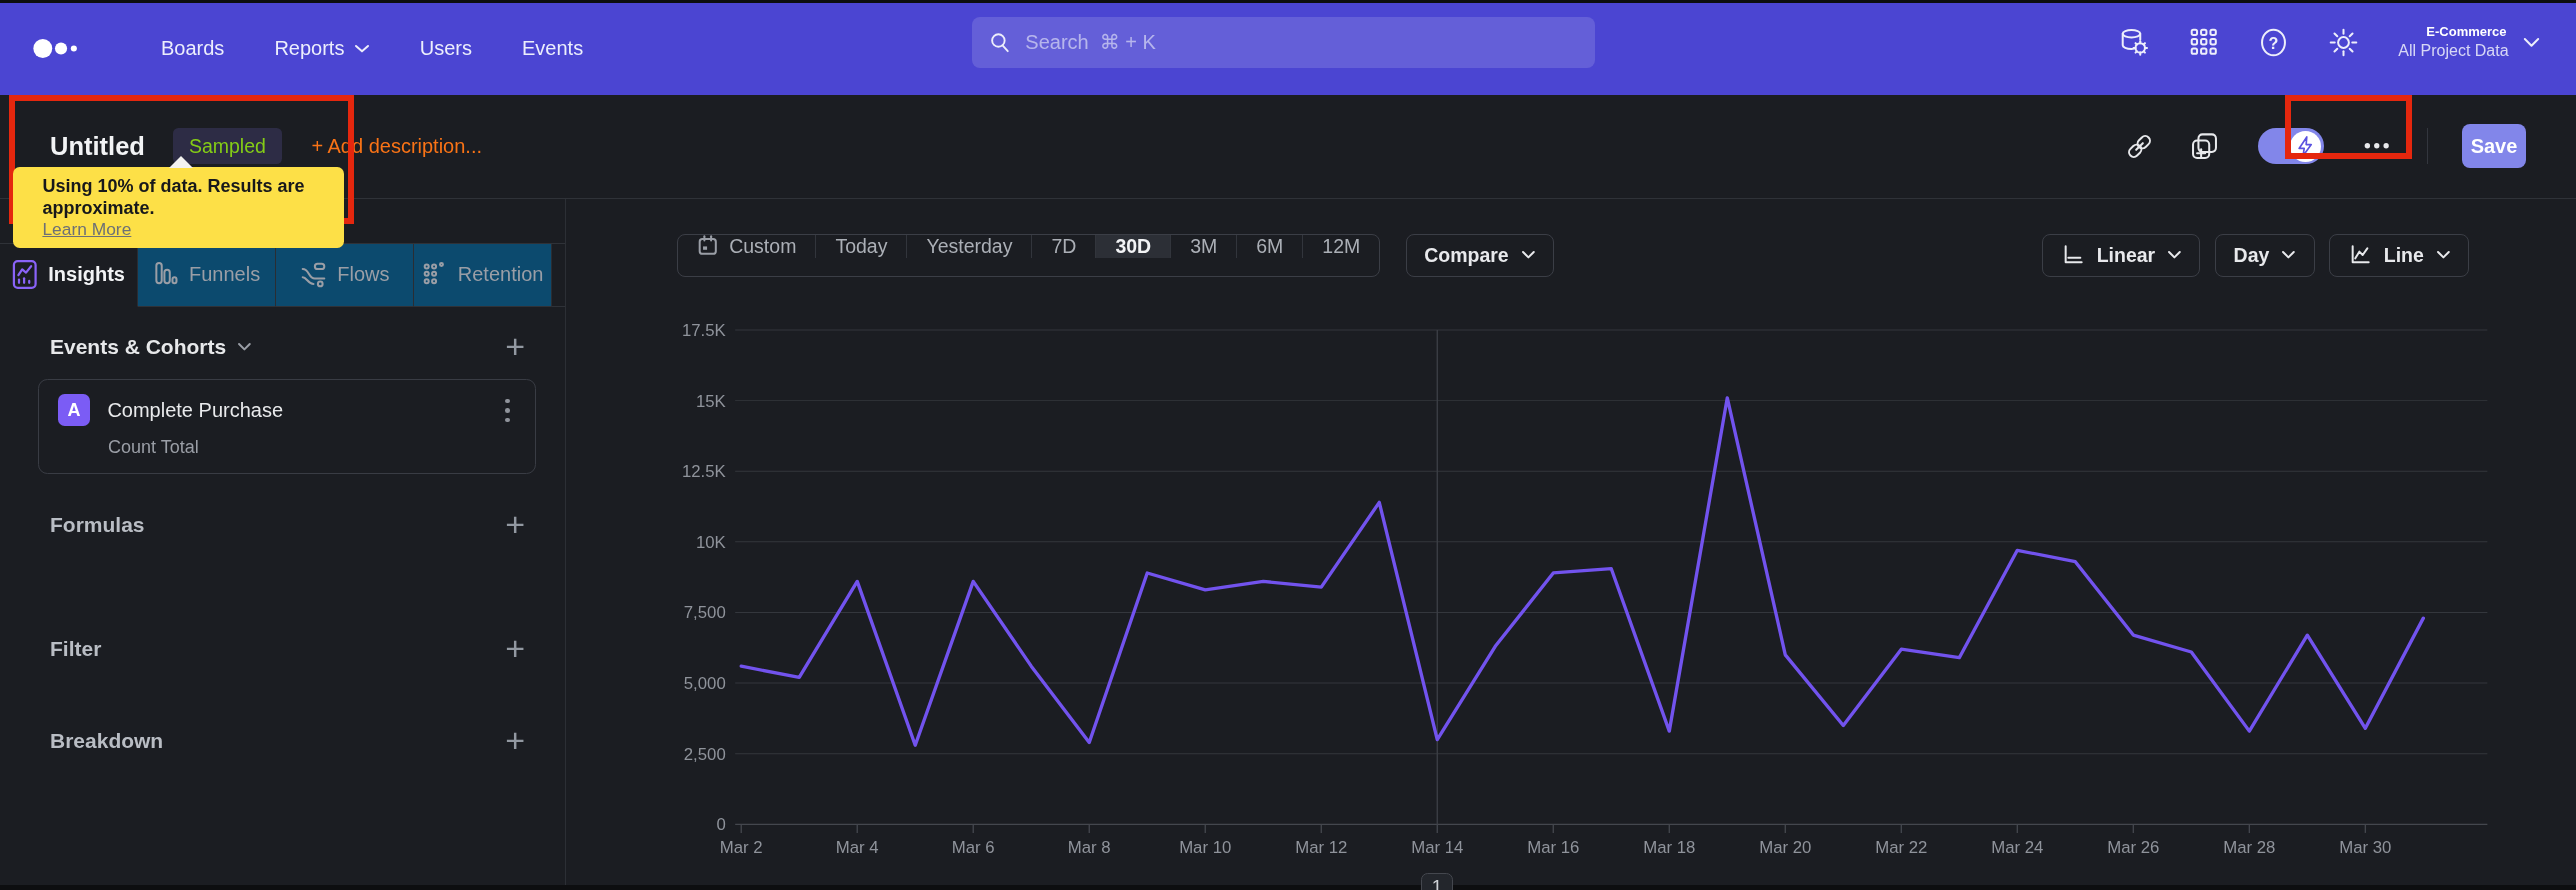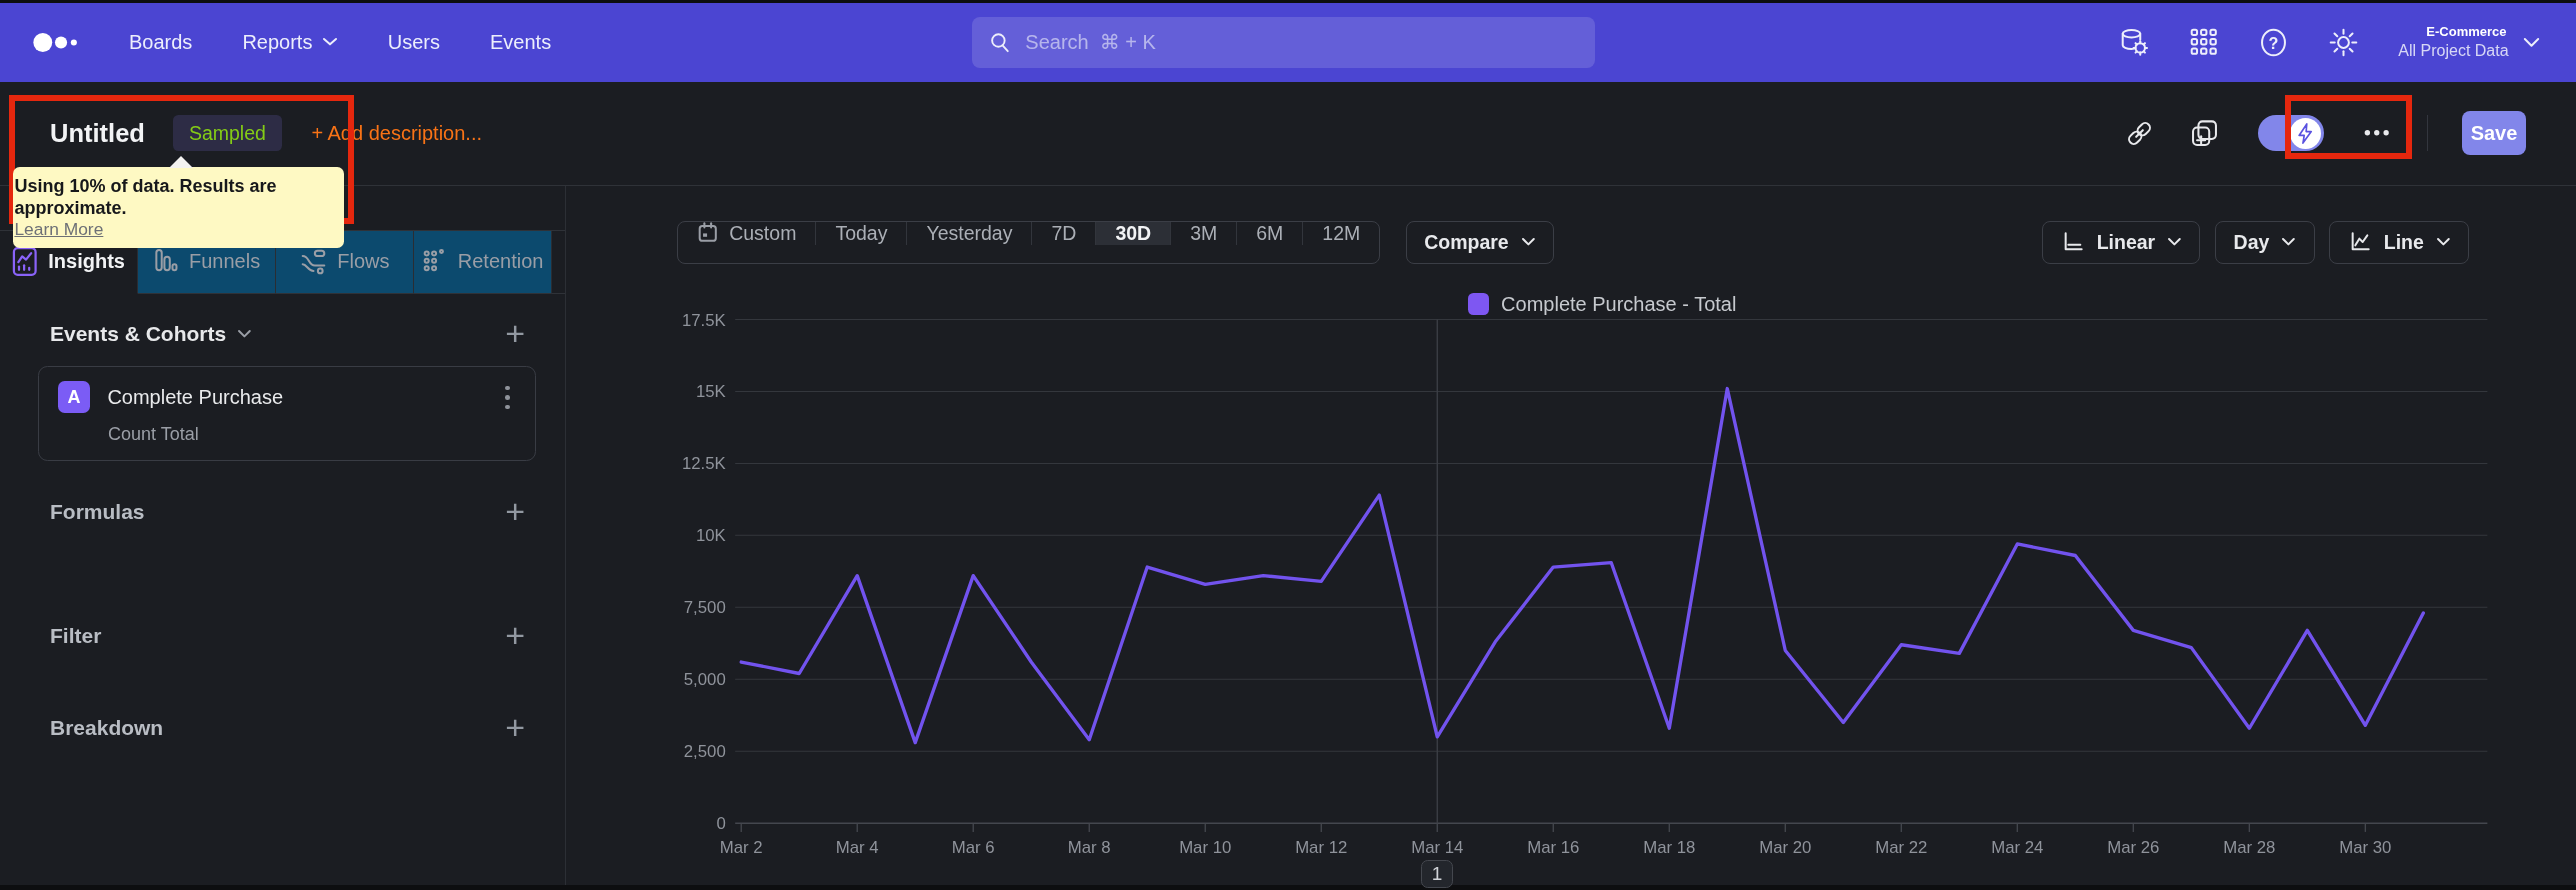--- a/index.html
+++ b/index.html
@@ -1,21 +1,21 @@
 <!DOCTYPE html>
 <html style="font-size:10.7px"><head>
 <meta charset="utf-8">
 <style>
   * { box-sizing: border-box; margin: 0; padding: 0; }
   html, body { width: 2576px; height: 890px; overflow: hidden; }
   body { background: #0d0e10; font-family: "Liberation Sans", sans-serif; position: relative; }
   .app { position: absolute; top: 2.7px; left: 0; right: 0; bottom: 5.4px; background: #1b1d22; display: flex; flex-direction: column; }
 
   
-  .nav { height: 79px; background: #4b45d2; display: flex; align-items: center; padding: 0 32px; position: relative; flex: 0 0 auto; }
+  .nav { height: 92px; background: #4b45d2; display: flex; align-items: center; padding: 0 32px; position: relative; flex: 0 0 auto; gap: 32px; }
   .logo { display: flex; align-items: center; gap: 4.7px; width: 54px; }
   .nav-menu { display: flex; align-items: center; gap: 50px; margin-left: 43px; }
   .nav-item { color: #eceefc; font-size: 20px; font-weight: 500; display: flex; align-items: center; gap: 9.4px; cursor: pointer; }
   .nav-search { position: absolute; left: 972px; top: 14.8px; width: 623px; height: 51px; border-radius: 8px; background: rgba(255,255,255,0.14); display: flex; align-items: center; padding: 0 17.4px; gap: 13.4px; }
   .nav-search input { background: transparent; border: none; outline: none; color: #eceefc; font-size: 20px; width: 100%; font-family: "Liberation Sans", sans-serif; }
   .nav-search input::placeholder { color: rgba(232,234,248,0.62); }
   .nav-right { position: absolute; right: 35px; top: 0; height: 79px; display: flex; align-items: center; gap: 39px; }
   .nav-icon { width: 31px; height: 31px; display: flex; align-items: center; justify-content: center; cursor: pointer; }
   .workspace { display: flex; align-items: center; gap: 13.4px; cursor: pointer; }
   .ws-text { text-align: left; }
@@ -71,21 +71,21 @@
   .legend { position: absolute; top: 107px; left: 174px; width: 1724px; display: flex; justify-content: center; align-items: center; gap: 12px; }
   .legend-swatch { width: 21.5px; height: 21.5px; border-radius: 5.4px; }
   .legend-label { color: #c6c9ce; font-size: 20px; }
   #chart-svg { position: absolute; left: 0; top: 0; width: 100%; height: 100%; }
   #annotation-badge { position: absolute; width: 32px; height: 28px; border: 1.3px solid #44474e; background: #23262c; border-radius: 6.7px; color: #cfd2d7; font-size: 19px; display: flex; align-items: center; justify-content: center; cursor: pointer; }
 
   
   .red-box { position: absolute; border: 6px solid #e5270e; z-index: 50; pointer-events: none; }
   #red-box-title { left: 8.7px; top: 95px; width: 345px; height: 129px; }
   #red-box-toggle { left: 2285px; top: 95px; width: 127px; height: 64px; }
-  .tooltip { position: absolute; left: 13.4px; top: 167px; width: 331px; z-index: 51; background: #fef9c3; border-radius: 6.7px; padding: 8px 1px 8px; }
+  .tooltip { position: absolute; left: 13.4px; top: 167px; width: 331px; z-index: 51; background: #fde047; border-radius: 6.7px; padding: 8px 29px 8px; }
   .tooltip:before { content: ""; position: absolute; top: -11.4px; left: 156px; border-left: 12.7px solid transparent; border-right: 12.7px solid transparent; border-bottom: 12px solid #f3f2f0; }
   .tt-line1 { color: #17181b; font-size: 18px; font-weight: 700; line-height: 22px; }
   .tt-line2 { color: #6d7076; font-size: 17.4px; line-height: 21px; text-decoration: underline; cursor: pointer; display: inline-block; }
 
   .icon-stroke { stroke: #edeefb; stroke-width: 3; fill: none; stroke-linecap: round; stroke-linejoin: round; }
   .icon-gray { stroke: #9a9ea6; stroke-width: 3; fill: none; stroke-linecap: round; stroke-linejoin: round; }
   .icon-white { stroke: #e8e9ec; stroke-width: 3; fill: none; stroke-linecap: round; stroke-linejoin: round; }
 </style>
 </head>
 <body>
@@ -395,24 +395,20 @@
                 </g>
               </svg>
             <span>Line</span>
             <svg width="14.8" height="9.4" viewBox="0 0 22 14">
                 <polyline points="3,3 11,11 19,3" class="icon-white" stroke-width="3"></polyline>
               </svg>
           </div>
         </div>
       </div>
 
-      <div class="legend">
-        <div class="legend-swatch" id="legend-swatch" style="background: rgb(126, 87, 242);"></div>
-        <div class="legend-label">Complete Purchase - Total</div>
-      </div>
 
       <svg id="chart-svg" preserveAspectRatio="none" viewBox="0 0 2994 1042">
           <line x1="252" y1="950" x2="2862" y2="950" stroke="#44474e" stroke-width="2"></line>
           <text x="238" y="959" text-anchor="end" fill="#8f939b" font-size="25" font-family="Liberation Sans, sans-serif">0</text>
           <line x1="252" y1="842.7142857142858" x2="2862" y2="842.7142857142858" stroke="#34373d" stroke-width="1.5"></line>
           <text x="238" y="851.7142857142858" text-anchor="end" fill="#8f939b" font-size="25" font-family="Liberation Sans, sans-serif">2,500</text>
           <line x1="252" y1="735.4285714285714" x2="2862" y2="735.4285714285714" stroke="#34373d" stroke-width="1.5"></line>
           <text x="238" y="744.4285714285714" text-anchor="end" fill="#8f939b" font-size="25" font-family="Liberation Sans, sans-serif">5,000</text>
           <line x1="252" y1="628.1428571428571" x2="2862" y2="628.1428571428571" stroke="#34373d" stroke-width="1.5"></line>
           <text x="238" y="637.1428571428571" text-anchor="end" fill="#8f939b" font-size="25" font-family="Liberation Sans, sans-serif">7,500</text>

